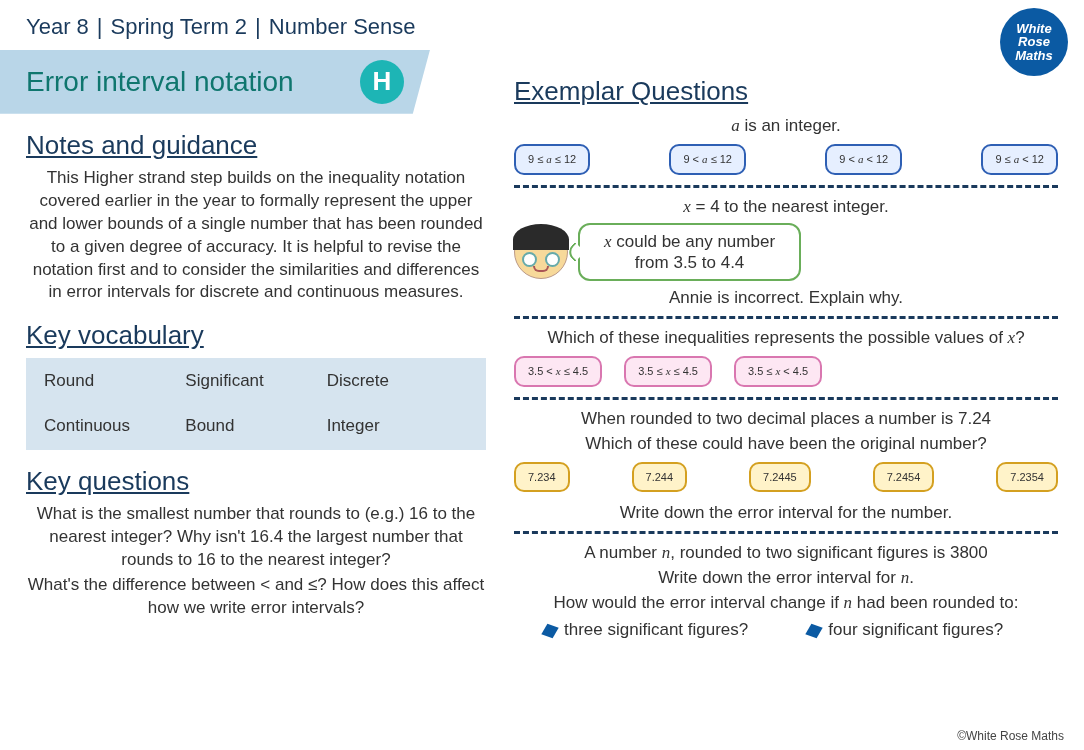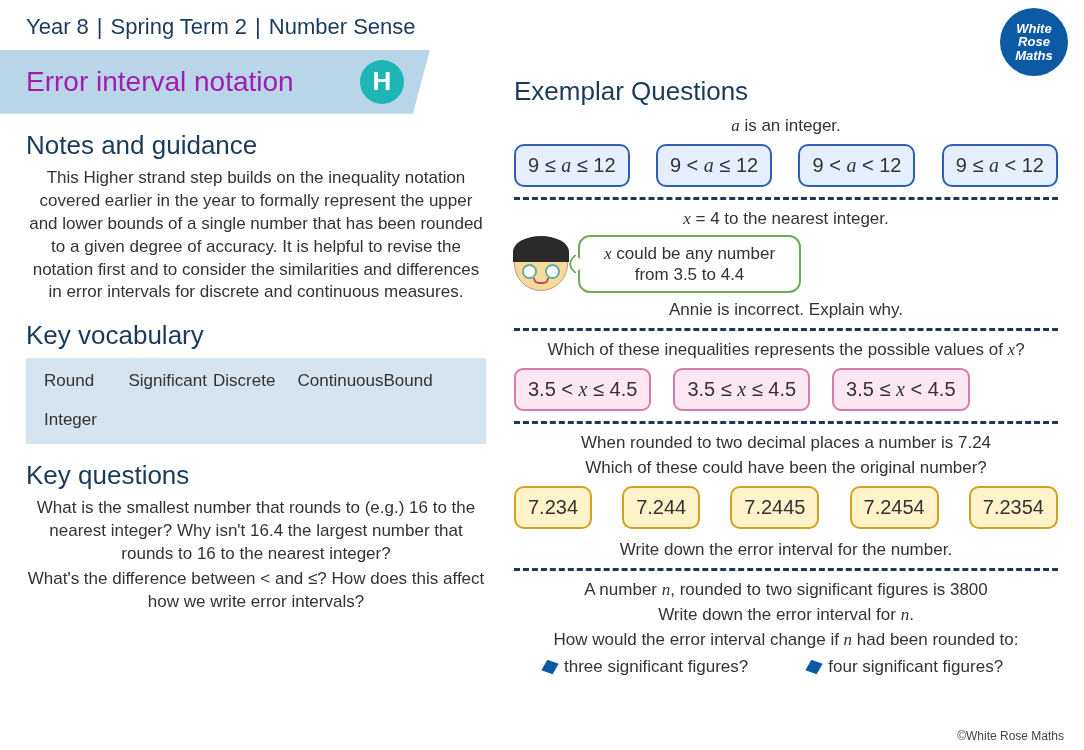--- a/index.html
+++ b/index.html
@@ -43,21 +43,21 @@
     background: #b9d6e8;
     padding: 10px 26px;
     display: flex;
     align-items: center;
     gap: 14px;
     width: 430px;
     position: relative;
     clip-path: polygon(0 0, 100% 0, 96% 100%, 0 100%);
   }
   .title-band h1 {
-    color: #a21caf;
+    color: #0f766e;
     font-weight: 400;
     font-size: 28px;
   }
   .h-badge {
     width: 44px; height: 44px;
     background: #1db5b5;
     border-radius: 50%;
     color: #fff;
     display: flex;
     align-items: center;
@@ -71,41 +71,42 @@
     padding: 0 26px 30px 26px;
     gap: 28px;
   }
   .left { width: 460px; }
   .right { flex: 1; }
   h2 {
     color: #1a3a5c;
     font-weight: 400;
     font-size: 26px;
     margin: 14px 0 4px 0;
+    text-decoration: underline;
   }
   .right h2 { margin-top: -40px; margin-bottom: 6px; }
   .vocab-table {
     background: #d6e4ef;
     padding: 12px 18px;
     display: grid;
-    grid-template-columns: repeat(5, 1fr);
-    row-gap: 17px;
+    grid-template-columns: repeat(3, 1fr);
+    row-gap: 23px;
     font-size: 17px;
   }
   .card {
     border: 2.5px solid;
     border-radius: 10px;
     padding: 6px 12px;
     text-align: center;
-    font-size: 20px;
+    font-size: 11px;
     background: #fff;
     display: inline-block;
   }
   .card.blue { border-color: #2e5fb4; background: #e6efff; }
-  .card.pink { border-color: #d977b0; background: #fde7f3; border-radius: 9px; }
+  .card.pink { border-color: #d977b0; background: #fde7f3; }
   .card.yellow { border-color: #d4a020; background: #fff3c9; }
   .card-row { display: flex; gap: 14px; margin: 6px 0 10px 0; flex-wrap: nowrap; justify-content: space-between; }
   .card-row.tight { gap: 10px; }
   .dashed-sep {
     border: none;
     border-top: 3px dashed #1a3a5c;
     margin: 6px 0 8px 0;
   }
   .speech-row { display: flex; align-items: center; gap: 10px; margin: 4px 0 6px 0; }
   .face {

